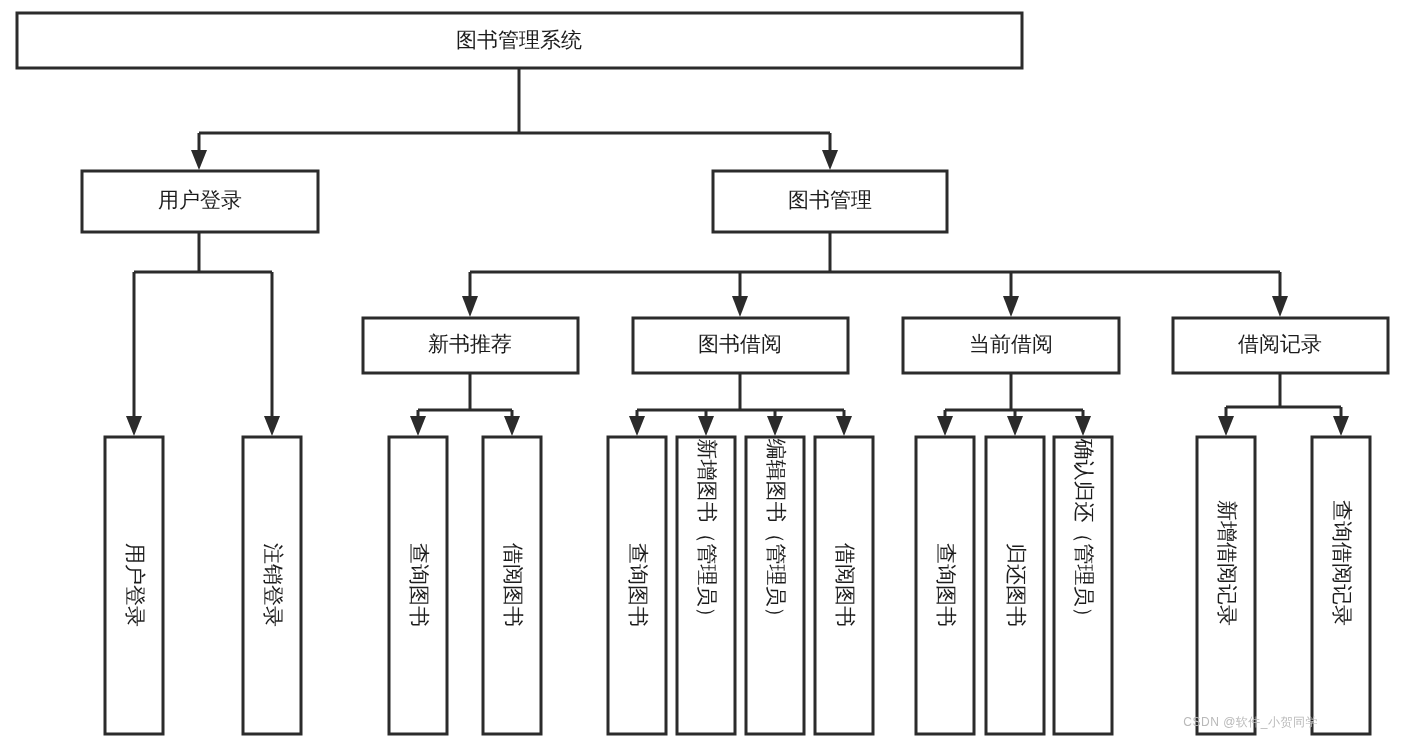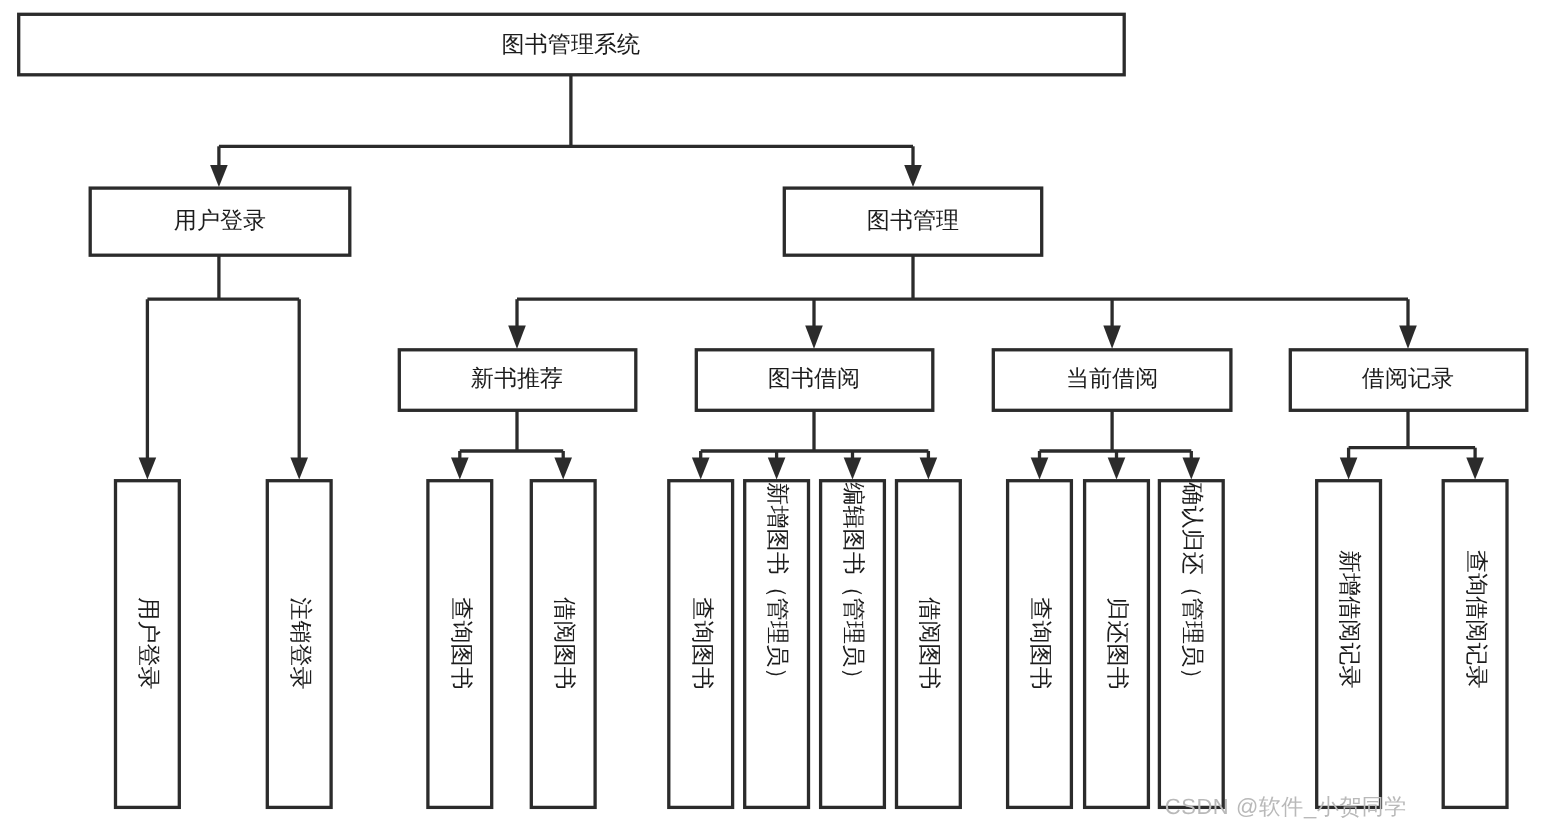--- a/index.html
+++ b/index.html
@@ -11,20 +11,21 @@
     width: 1405px;
     height: 747px;
     overflow: hidden;
     font-family: "Liberation Sans", "DejaVu Sans", sans-serif;
     position: relative;
   }
   #diagram-root {
     position: relative;
     width: 1287px;
     height: 747px;
+    padding-left: 39px;
   }
   svg.flow {
     position: absolute;
     left: 0;
     top: 0;
     width: 1405px;
     height: 747px;
   }
   .node-box {
     fill: #ffffff;
@@ -51,23 +52,23 @@
   .node-label-vertical {
     font-family: "Liberation Sans", "DejaVu Sans", sans-serif;
     font-size: 21px;
     fill: #1c1c1c;
     text-anchor: middle;
     dominant-baseline: middle;
   }
   .watermark {
     position: absolute;
     right: 8px;
-    bottom: 0;
-    font-family: "Liberation Sans", "DejaVu Sans", sans-serif;
-    font-size: 20px;
+    bottom: 16px;
+    font-family: "Liberation Sans", "DejaVu Sans", sans-serif;
+    font-size: 12px;
     color: #b9b9b9;
     letter-spacing: 0.5px;
     white-space: nowrap;
     user-select: none;
   }
 </style>
 </head>
 <body>
 
 <div id="diagram-root">

